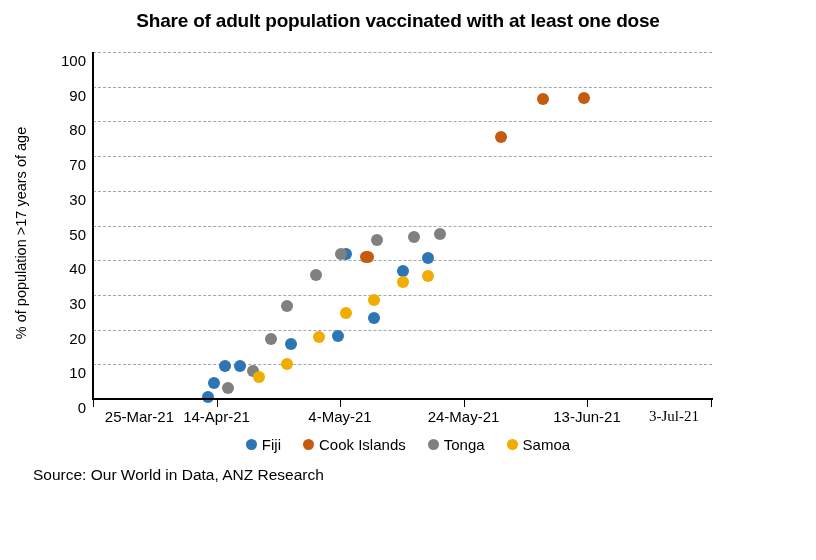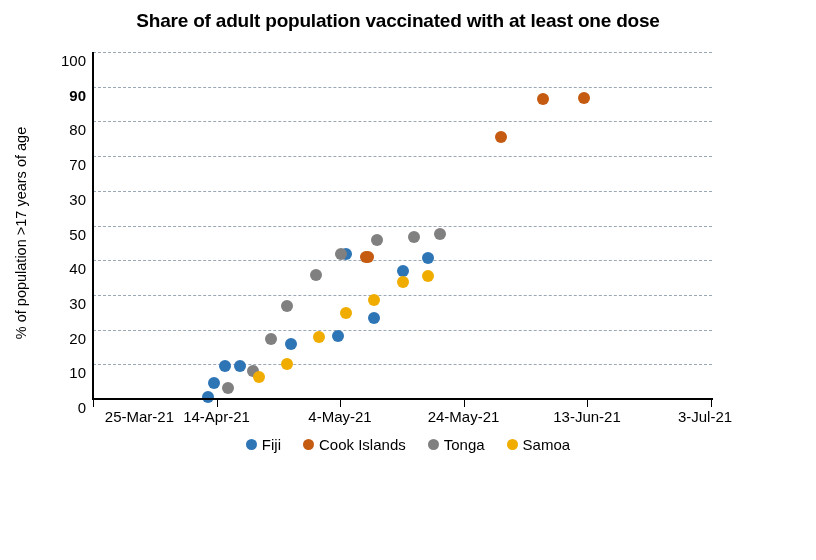--- a/index.html
+++ b/index.html
@@ -133,21 +133,21 @@
     line-height: 21.5px;
   }
 </style>
 </head>
 <body>
 
 <div id="chart-title">Share of adult population vaccinated with at least one dose</div>
 
 <div id="y-ticks">
     <div class="ytick-label" style="top: 45px;">100</div>
-    <div class="ytick-label" style="top: 79.7px; font-weight: bold;">90</div>
+    <div class="ytick-label" style="top: 79.7px;">90</div>
     <div class="ytick-label" style="top: 114.4px;">80</div>
     <div class="ytick-label" style="top: 149.1px;">70</div>
     <div class="ytick-label" style="top: 183.8px;">30</div>
     <div class="ytick-label" style="top: 218.5px;">50</div>
     <div class="ytick-label" style="top: 253.2px;">40</div>
     <div class="ytick-label" style="top: 287.9px;">30</div>
     <div class="ytick-label" style="top: 322.6px;">20</div>
     <div class="ytick-label" style="top: 357.3px;">10</div>
     <div class="ytick-label" style="top: 392px;">0</div>
   </div>
@@ -213,26 +213,27 @@
       <span class="legend-swatch" style="background: rgb(128, 128, 128);"></span>
       <span>Tonga</span>
     </div>
     <div class="legend-item">
       <span class="legend-swatch" style="background: rgb(240, 173, 0);"></span>
       <span>Samoa</span>
     </div>
   </div>
 
 <div id="footnotes">
+  <div>Source: Our World in Data, ANZ Research</div>
 </div>
 
 <div class="x-tick" style="left: 93px;"></div>
 <div class="xtick-label" style="left: 44px; text-align: right;">25-Mar-21</div>
 <div class="x-tick" style="left: 216.5px;"></div>
 <div class="xtick-label" style="left: 151.5px;">14-Apr-21</div>
 <div class="x-tick" style="left: 340px;"></div>
 <div class="xtick-label" style="left: 275px;">4-May-21</div>
 <div class="x-tick" style="left: 463.5px;"></div>
 <div class="xtick-label" style="left: 398.5px;">24-May-21</div>
 <div class="x-tick" style="left: 587px;"></div>
 <div class="xtick-label" style="left: 522px;">13-Jun-21</div>
 <div class="x-tick" style="left: 710.5px;"></div>
-<div class="xtick-label" style="left: 640px;">3-Jul-21</div>
+<div class="xtick-label" style="left: 609px; font-family: Liberation Serif, serif;">3-Jul-21</div>
 
 </body></html>

